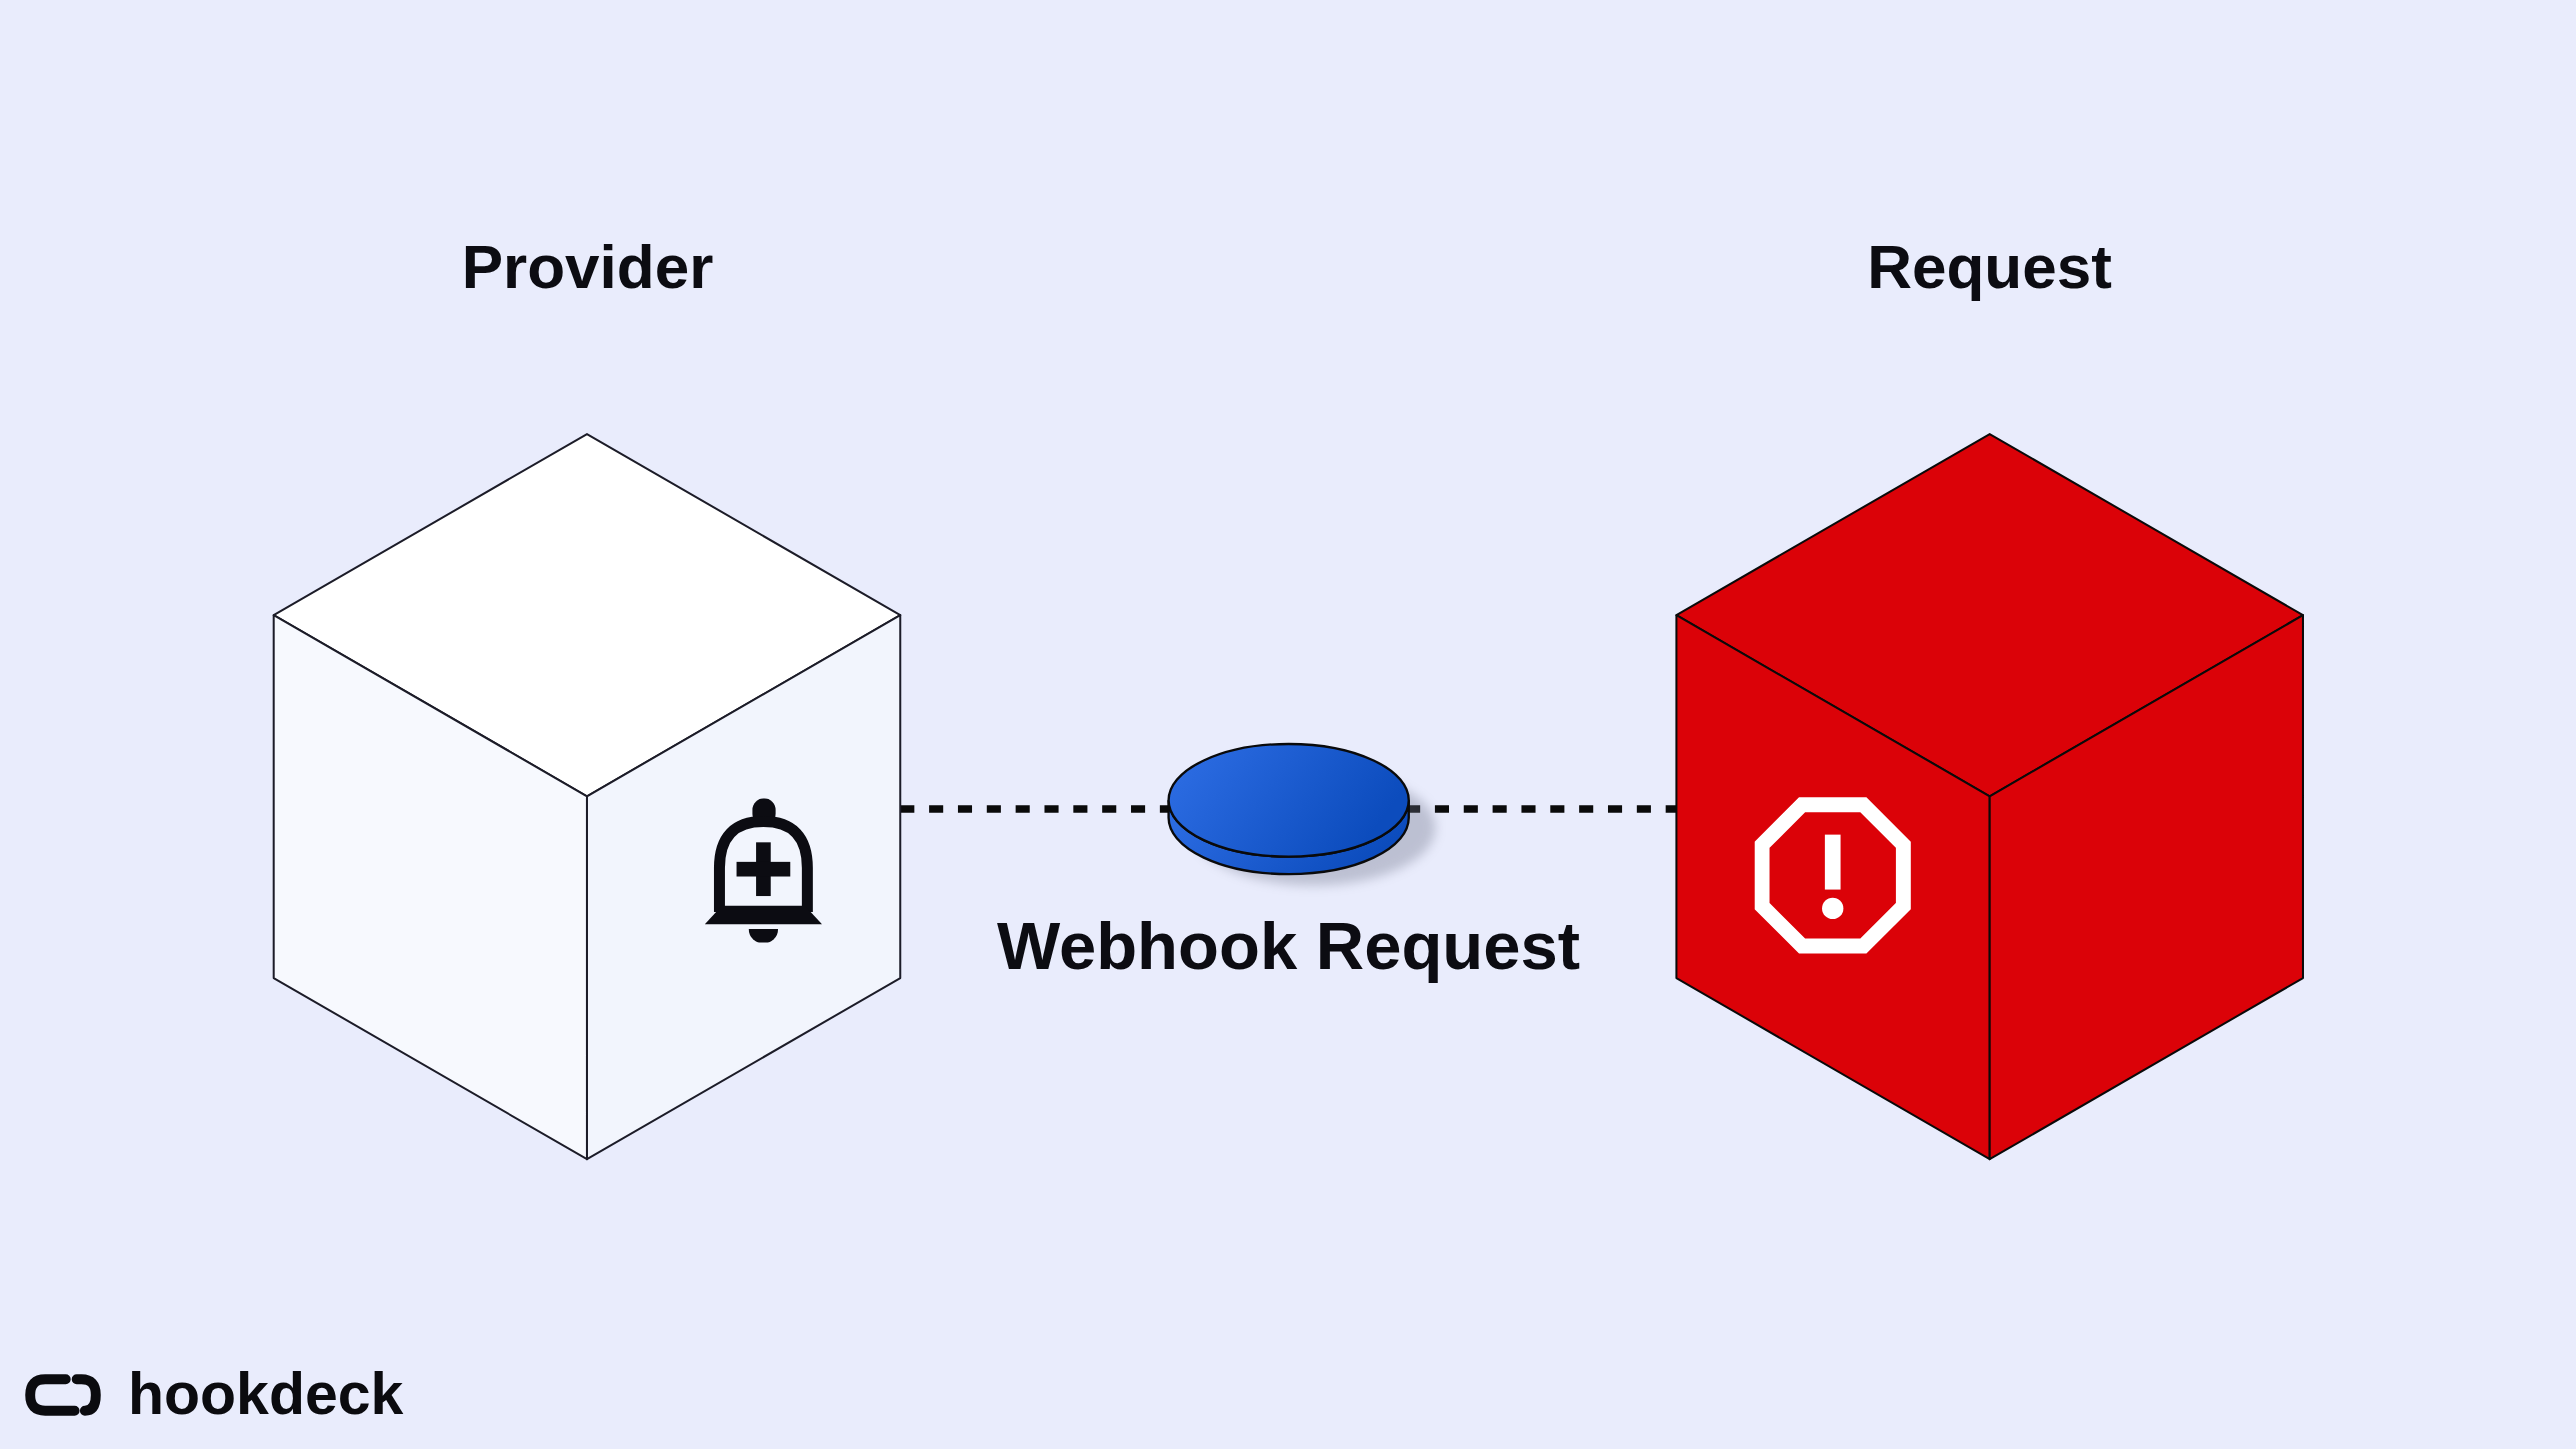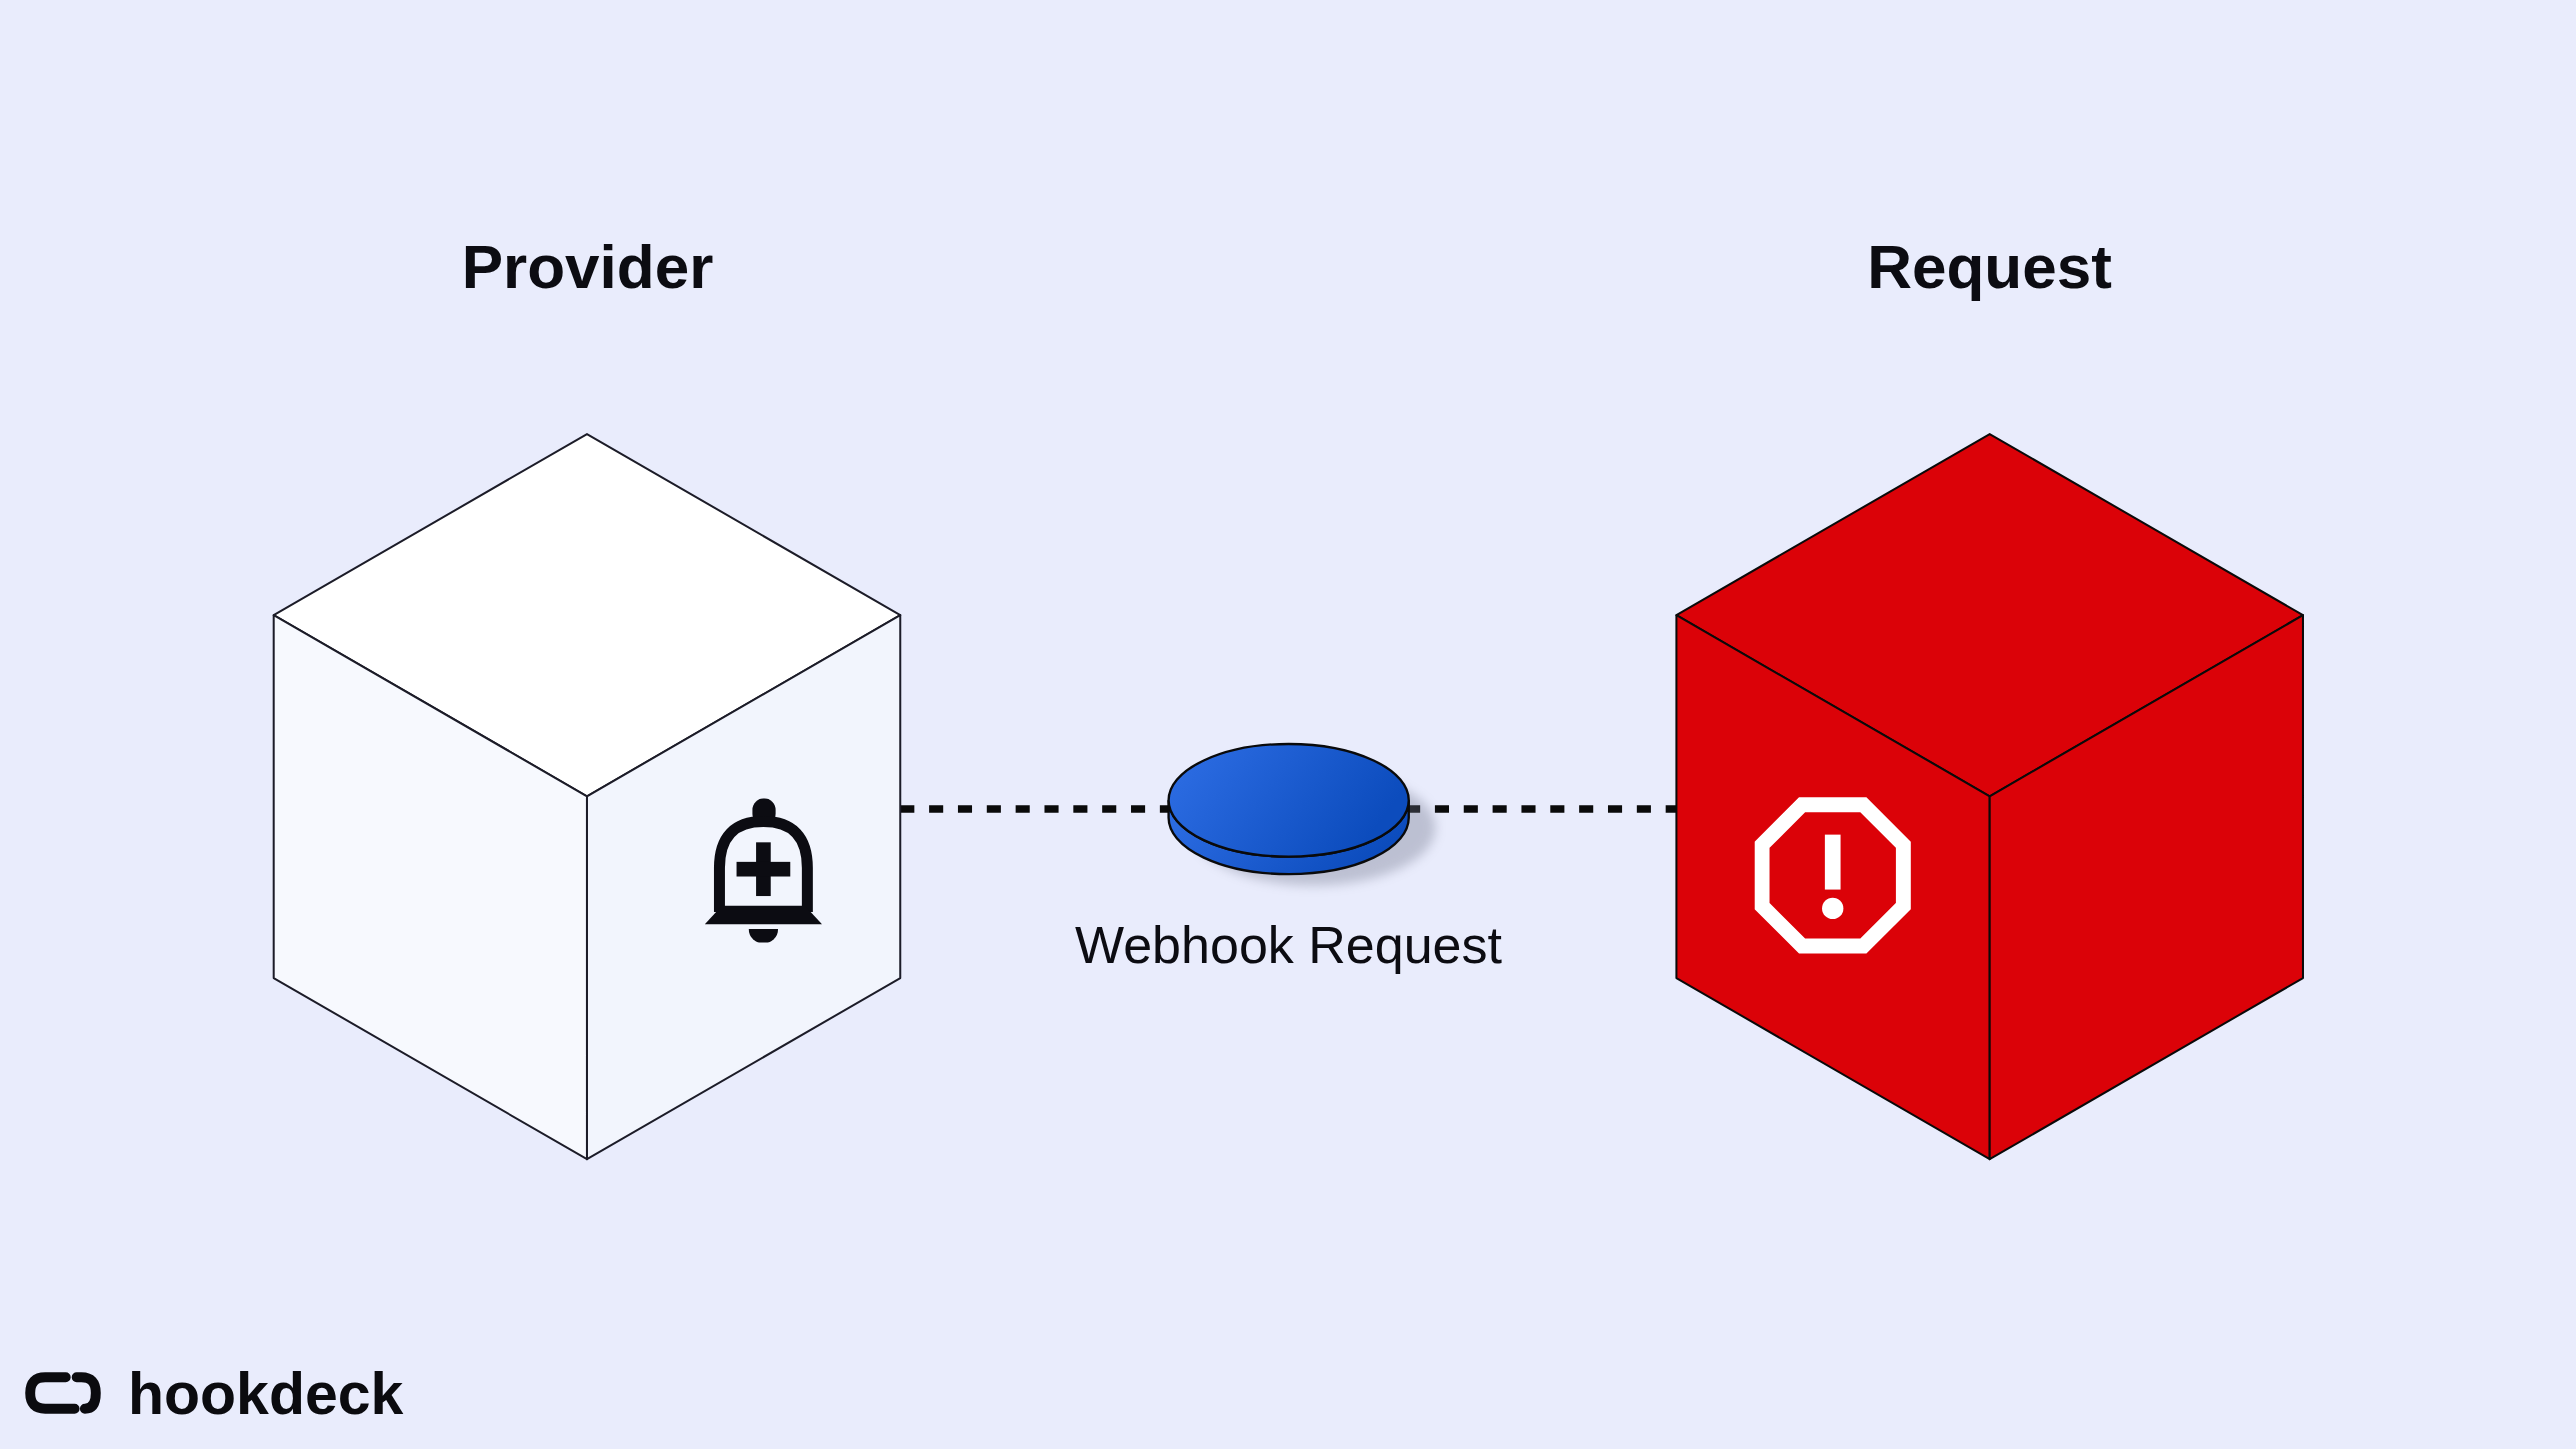--- a/index.html
+++ b/index.html
@@ -22,28 +22,29 @@
     font-weight: 700;
     letter-spacing: 0px;
   }
   #provider-label { left: 252px; top: 235px; }
   #consumer-label { left: 1654px; top: 235px; }
   #webhook-label {
     position: absolute;
     left: 953px; top: 918px;
     width: 671px;
     text-align: center;
-    font-size: 52px;
+    font-size: 67px;
     line-height: 55px;
-    font-weight: 400;
+    font-weight: 700;
   }
   #brand {
     position: absolute;
     left: 22px; top: 1369px;
     display: flex;
+    align-items: center;
     gap: 24px;
   }
   #brand-name {
     font-size: 59px;
     font-weight: 700;
     line-height: 51px;
   }
   .cube-edge-light { stroke: #1c1c28; stroke-width: 3; stroke-linejoin: round; }
   .cube-edge-red   { stroke: #0a0a0a; stroke-width: 3; stroke-linejoin: round; }
   .dotted-line { stroke-width: 11; stroke-dasharray: 21 22; }

